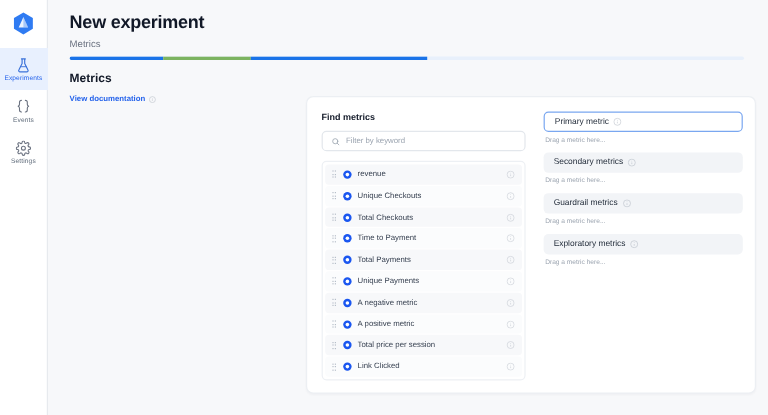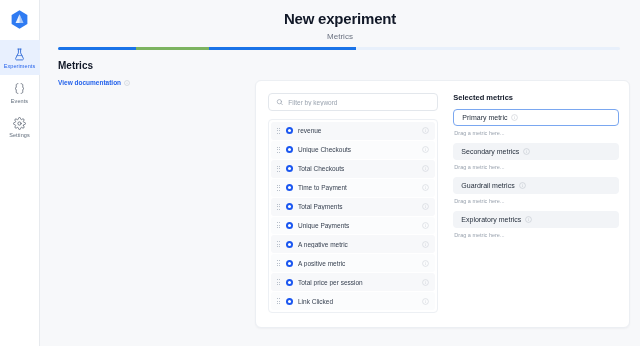--- a/index.html
+++ b/index.html
@@ -25,21 +25,21 @@
     display: flex; flex-direction: column; align-items: center; gap: 2px;
     cursor: pointer; position: relative;
   }
   .nav-item.active { background: #e8f0fe; }
   .nav-icon { width: 16px; height: 16px; display: flex; align-items: center; justify-content: center; }
   .nav-label { font-size: 5.5px; color: #5f6b7a; letter-spacing: .1px; line-height: 1; }
   .nav-item.active .nav-label { color: #2563eb; }
 
   
   .main { flex: 1; height: 100%; background: #f7f8fa; overflow: hidden; position: relative; }
-  .header { padding: 10px 18px 0 18px; text-align: center; }
+  .header { padding: 10px 18px 0 18px; }
   .page-title { font-size: 15px; font-weight: 700; color: #111827; letter-spacing: -.2px; }
   .page-sub { font-size: 8px; color: #6b7280; margin-top: 5px; }
   .page-step { font-size: 8px; color: #9aa3af; margin-top: 6px; }
 
   .progress {
     margin: 6px 0 0 0; height: 3px; width: 562px;
     background: #e8f0fb; border-radius: 2px;
     display: flex; overflow: hidden;
   }
   .progress .seg { height: 100%; }
@@ -166,20 +166,21 @@
           <circle cx="12" cy="12" r="10"></circle>
             <path d="M12 16v-5"></path>
             <circle cx="12" cy="7.8" r="1.1" fill="#8b95a3" stroke="none"></circle>
         </svg>
       </div>
     </div>
 
     <div class="card">
 
       <div class="col col-find">
+        <div class="col-title">Find metrics</div>
         <div class="search">
           <svg width="8" height="8" viewBox="0 0 24 24" fill="none" stroke="#9aa3af" stroke-width="2.2" stroke-linecap="round">
             <circle cx="11" cy="11" r="7"></circle>
               <path d="M16.5 16.5 L21 21"></path>
           </svg>
           <input class="search-input" type="text" value="" placeholder="Filter by keyword" style="">
         </div>
         <div class="metric-list" id="metric-list">
             <div class="metric-row">
               <span class="drag-handle">
@@ -368,21 +369,20 @@
               <svg class="info-ic" width="7" height="7" viewBox="0 0 24 24" fill="none" stroke="#aab2bd" stroke-width="2">
                 <circle cx="12" cy="12" r="10"></circle>
                 <path d="M12 16.5v-5"></path>
                 <circle cx="12" cy="7.6" r="1.2" fill="#aab2bd" stroke="none"></circle>
               </svg>
             </div>
           </div>
       </div>
 
       <div class="col col-selected">
-        <div class="col-title">Selected metrics</div>
         <div id="drop-zones">
             <div>
               <div class="zone primary">
                 <span class="zone-label">Primary metric</span>
                 <svg class="info-ic" width="7" height="7" viewBox="0 0 24 24" fill="none" stroke="#98a1ad" stroke-width="2">
                   <circle cx="12" cy="12" r="10"></circle>
                   <path d="M12 16.5v-5"></path>
                   <circle cx="12" cy="7.6" r="1.2" fill="#98a1ad" stroke="none"></circle>
                 </svg>
               </div>

